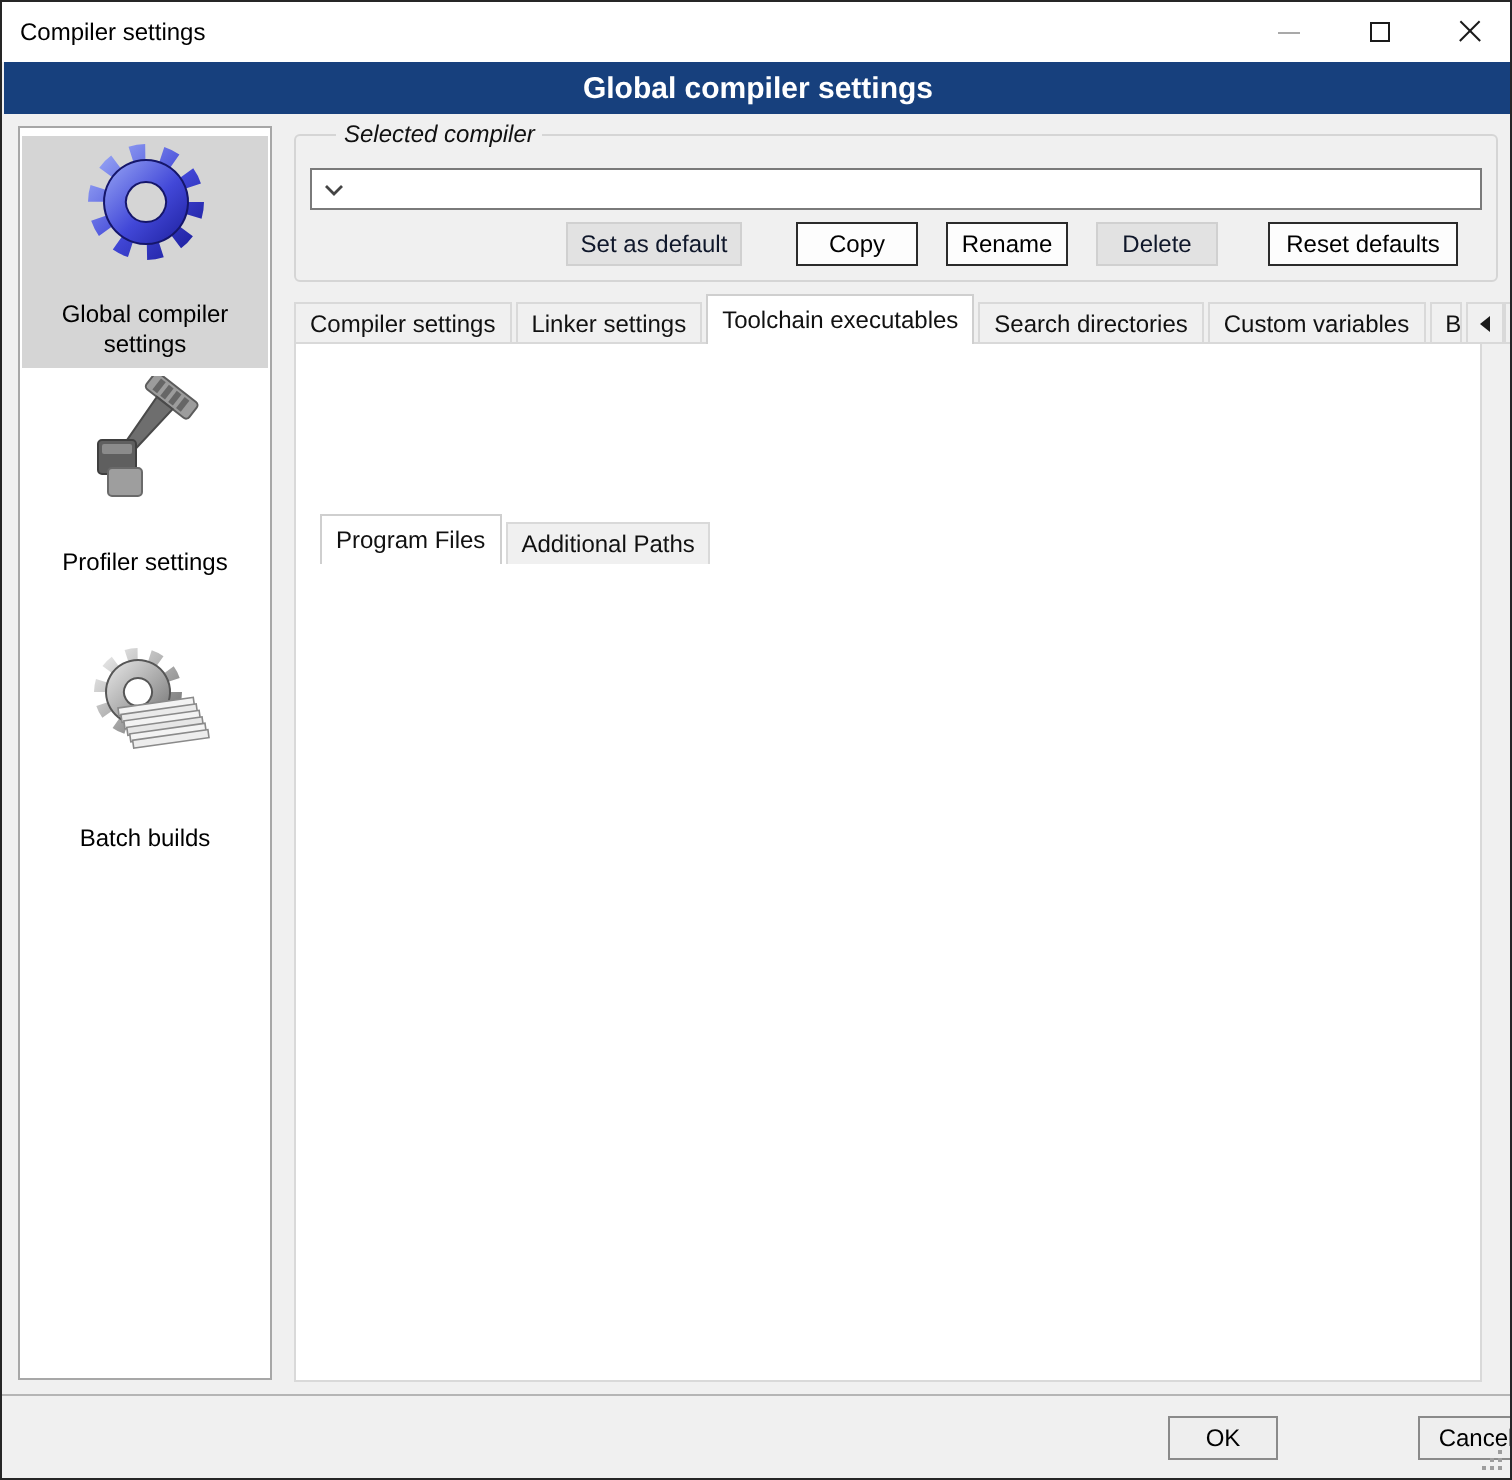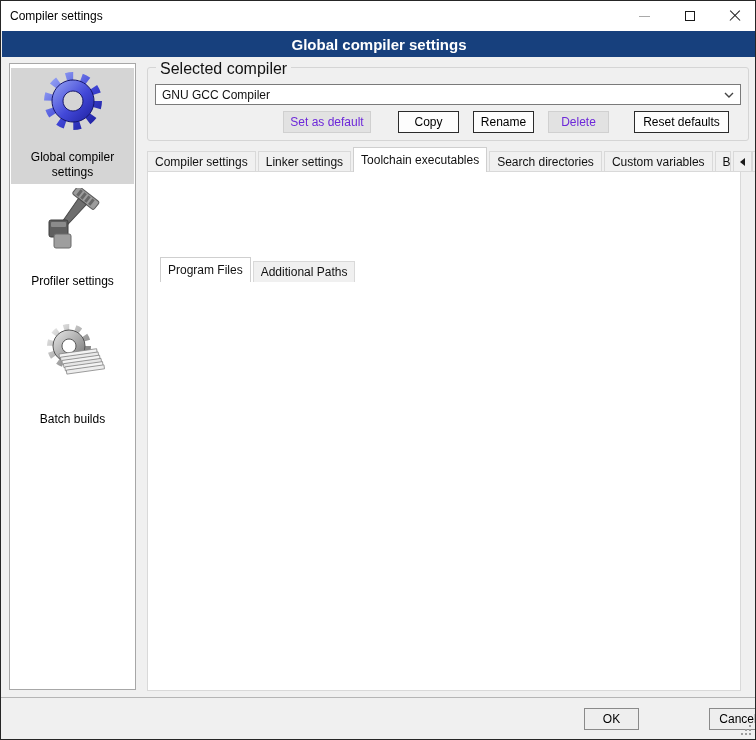--- a/index.html
+++ b/index.html
@@ -29,38 +29,38 @@
   .nav-item { position:absolute; left:1px; width:123px; text-align:center; cursor:default; }
   .nav-item .ic { display:flex; justify-content:center; }
   .nav-label { font-size:12px; line-height:15px; color:#000; }
   .nav-1 { top:4px; height:116px; background:#d5d5d5; padding-top:2px; }
   .nav-1 .nav-label { margin-top:16px; }
   .nav-2 { top:124px; } .nav-2 .nav-label { margin-top:22px; }
   .nav-3 { top:256px; } .nav-3 .nav-label { margin-top:28px; }
 
   
   .groupbox { position:absolute; border:1px solid #d5d5d5; border-radius:3px; }
-  .groupbox > legend { position:absolute; top:-8px; left:8px; background:inherit; padding:0 4px; font-size:16px; }
+  .groupbox > legend { position:absolute; top:-8px; left:20px; background:inherit; padding:0 4px; font-size:12px;font-style:italic; }
   .gb-gray { background:#f0f0f0; } .gb-gray > legend { background:#f0f0f0; }
   .gb-white { background:#fff; } .gb-white > legend { background:#fff; }
 
   .gb-compiler { left:146px; top:66px; width:602px; height:74px; }
 
   
   .combo { display:flex; align-items:center; background:#fff; border:1px solid #7a7a7a; padding:0 6px; height:21px; }
   .combo .val { flex:1; white-space:nowrap; overflow:hidden; }
   .chev { width:10px; height:10px; flex:0 0 auto; }
   .combo-main { position:absolute; left:154px; top:83px; width:586px; }
   .combo-gray { background:#e6e6e6; }
 
   
   .btn { position:absolute; height:22px; font-size:12px; font-family:inherit;
          display:flex; align-items:center; justify-content:center; cursor:default; }
   .btn-en { background:#fdfdfd; border:1px solid #2b2b2b; color:#000; }
-  .btn-dis { background:#e2e2e2; border:1px solid #d0d0d0; color:#6d28d9; }
+  .btn-dis { background:#e2e2e2; border:1px solid #d0d0d0; color:#0f172a; }
   .btn-std { background:#eeeeee; border:1px solid #8a8a8a; color:#000;text-align:center; }
 
   .b-setdef { left:282px; top:110px; width:88px; }
   .b-copy   { left:397px; top:110px; width:61px; }
   .b-rename { left:472px; top:110px; width:61px; }
   .b-delete { left:547px; top:110px; width:61px; }
   .b-reset  { left:633px; top:110px; width:95px; }
 
   
   .tabstrip { position:absolute; left:146px; top:147px; width:602px; height:24px; display:flex; align-items:flex-end; }
@@ -185,21 +185,20 @@
         </svg>
       </div>
       <div class="nav-label">Batch builds</div>
     </div>
   </div>
 
   <div class="groupbox gb-gray gb-compiler">
     <legend>Selected compiler</legend>
   </div>
   <div class="combo combo-main">
-    <span class="val">GNU GCC Compiler</span>
     <svg class="chev" viewBox="0 0 10 10">
         <polyline points="1,3 5,7 9,3" fill="none" stroke="#444" stroke-width="1.4"></polyline>
       </svg>
   </div>
   <div class="btn btn-dis b-setdef">Set as default</div>
   <div class="btn btn-en b-copy">Copy</div>
   <div class="btn btn-en b-rename">Rename</div>
   <div class="btn btn-dis b-delete">Delete</div>
   <div class="btn btn-en b-reset">Reset defaults</div>
 

